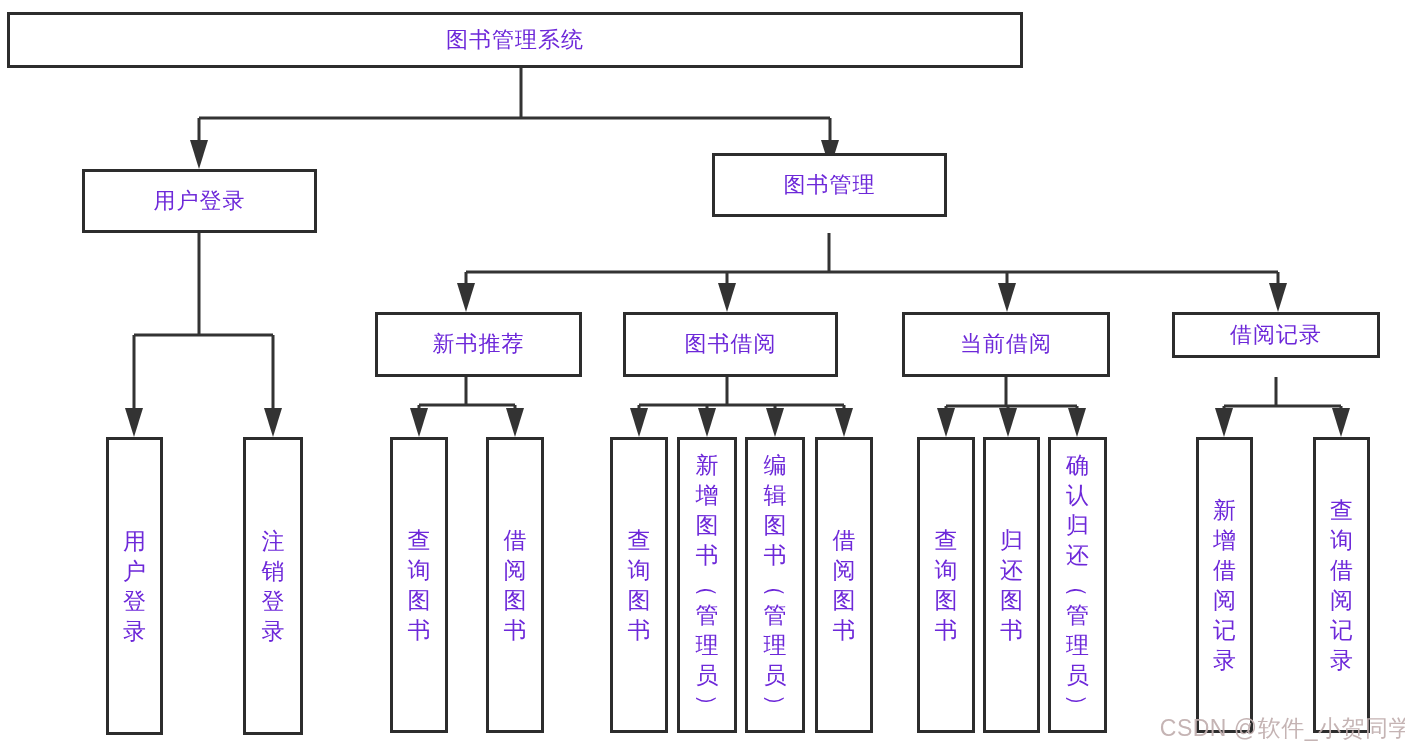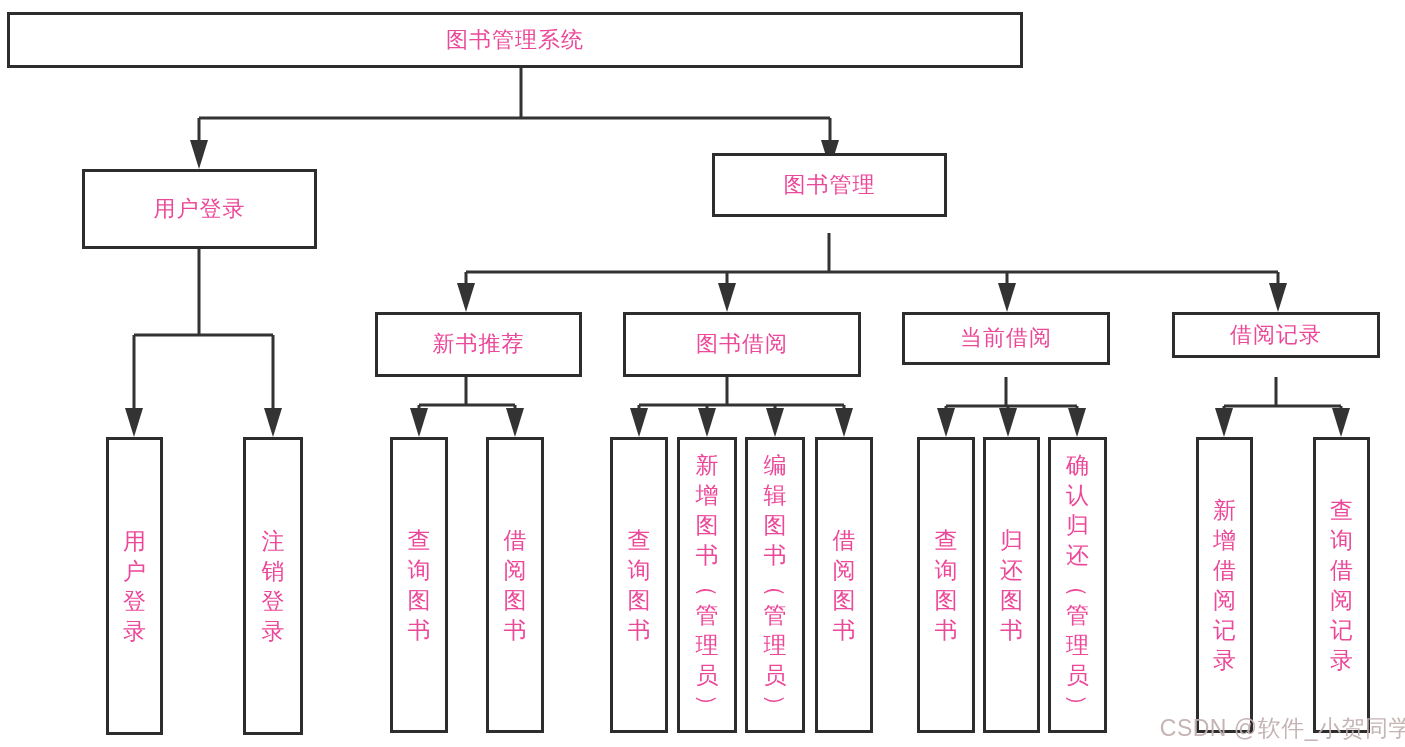--- a/index.html
+++ b/index.html
@@ -10,21 +10,21 @@
     font-family:"Liberation Sans", sans-serif;
     overflow:hidden;
   }
   #connector-svg{position:absolute;left:0;top:0;z-index:0;}
   .node{
     position:absolute;
     box-sizing:border-box;
     background:#ffffff;
     border:3px solid #2d2d2d;
     display:flex;align-items:center;justify-content:center;
-    color:#ec4899;
+    color:#6d28d9;
     z-index:1;
   }
   .hlbl{
     font-size:22px;
     letter-spacing:1px;
     white-space:nowrap;
     line-height:1.2;
   }
   .vlbl{
     display:flex;flex-direction:column;
@@ -86,34 +86,34 @@
       <polygon points="1068,408 1086,408 1077,437"></polygon>
       <polygon points="1215,408 1233,408 1224,437"></polygon>
       <polygon points="1332,408 1350,408 1341,437"></polygon>
     </g>
   </svg>
 
   <div class="node" style="left:7px;top:12px;width:1016px;height:56px">
     <span class="hlbl">图书管理系统</span>
   </div>
 
-  <div class="node" style="left:82px;top:169px;width:235px;height:80px">
+  <div class="node" style="left:82px;top:169px;width:235px;height:64px">
     <span class="hlbl">用户登录</span>
   </div>
   <div class="node" style="left:712px;top:153px;width:235px;height:64px">
     <span class="hlbl">图书管理</span>
   </div>
 
   <div class="node" style="left:375px;top:312px;width:207px;height:65px">
     <span class="hlbl">新书推荐</span>
   </div>
-  <div class="node" style="left:623px;top:312px;width:238px;height:65px">
+  <div class="node" style="left:623px;top:312px;width:215px;height:65px">
     <span class="hlbl">图书借阅</span>
   </div>
-  <div class="node" style="left:902px;top:312px;width:208px;height:53px">
+  <div class="node" style="left:902px;top:312px;width:208px;height:65px">
     <span class="hlbl">当前借阅</span>
   </div>
   <div class="node" style="left:1172px;top:312px;width:208px;height:46px">
     <span class="hlbl">借阅记录</span>
   </div>
 
   <div class="node" style="left:106px;top:437px;width:57px;height:298px">
     <span class="vlbl">
         <span class="ch">用</span>
         <span class="ch">户</span>

